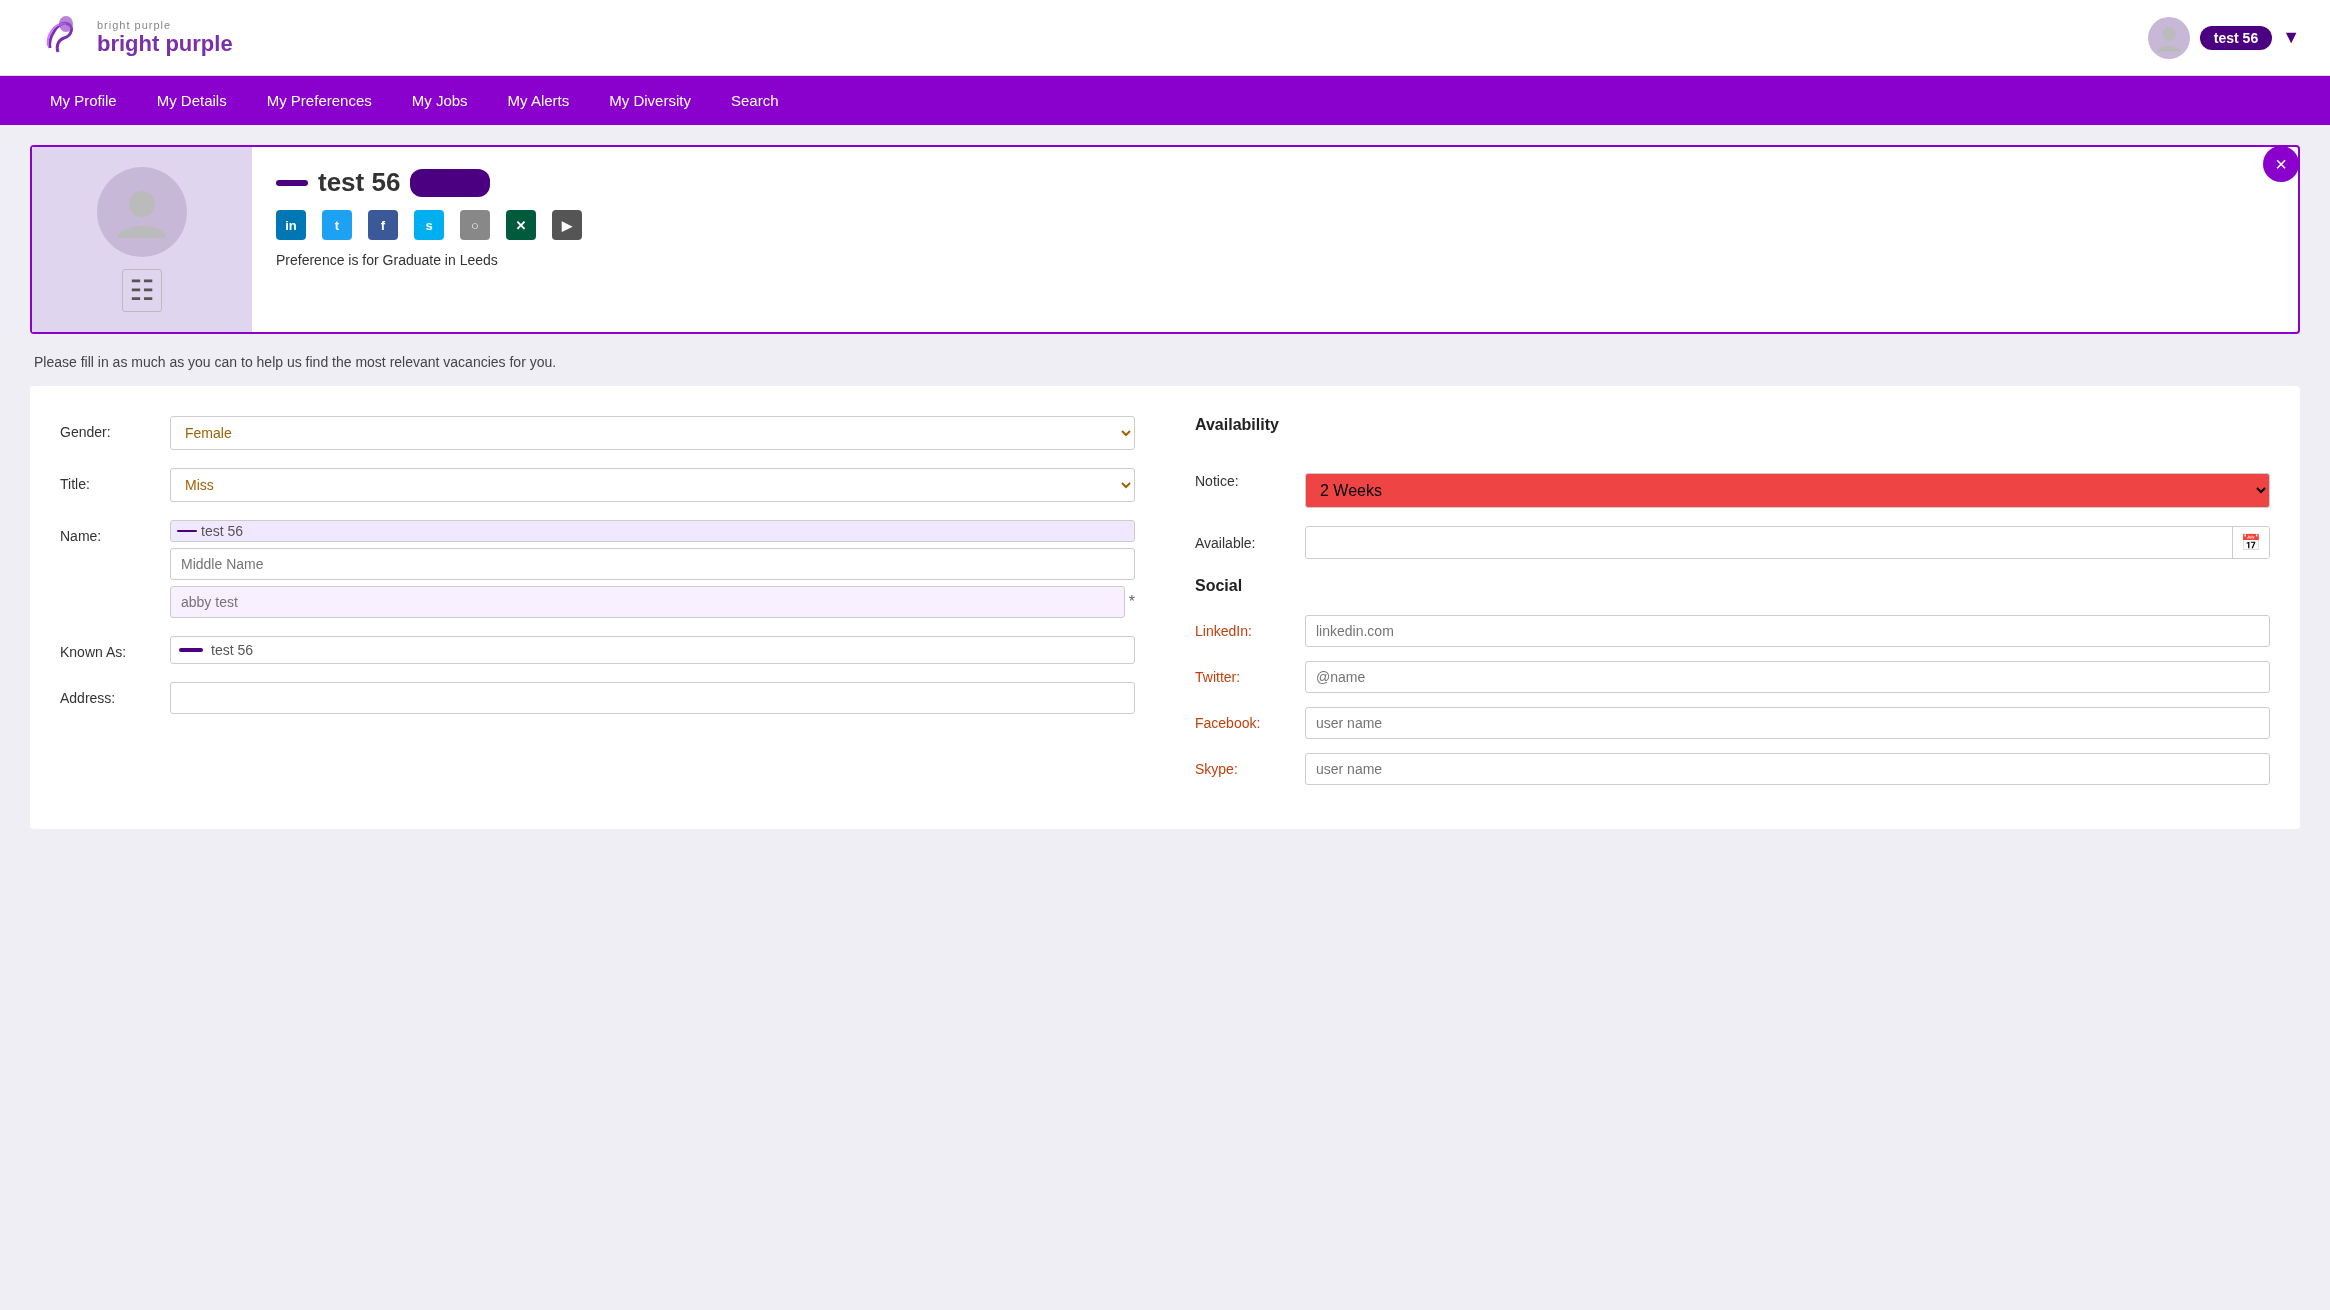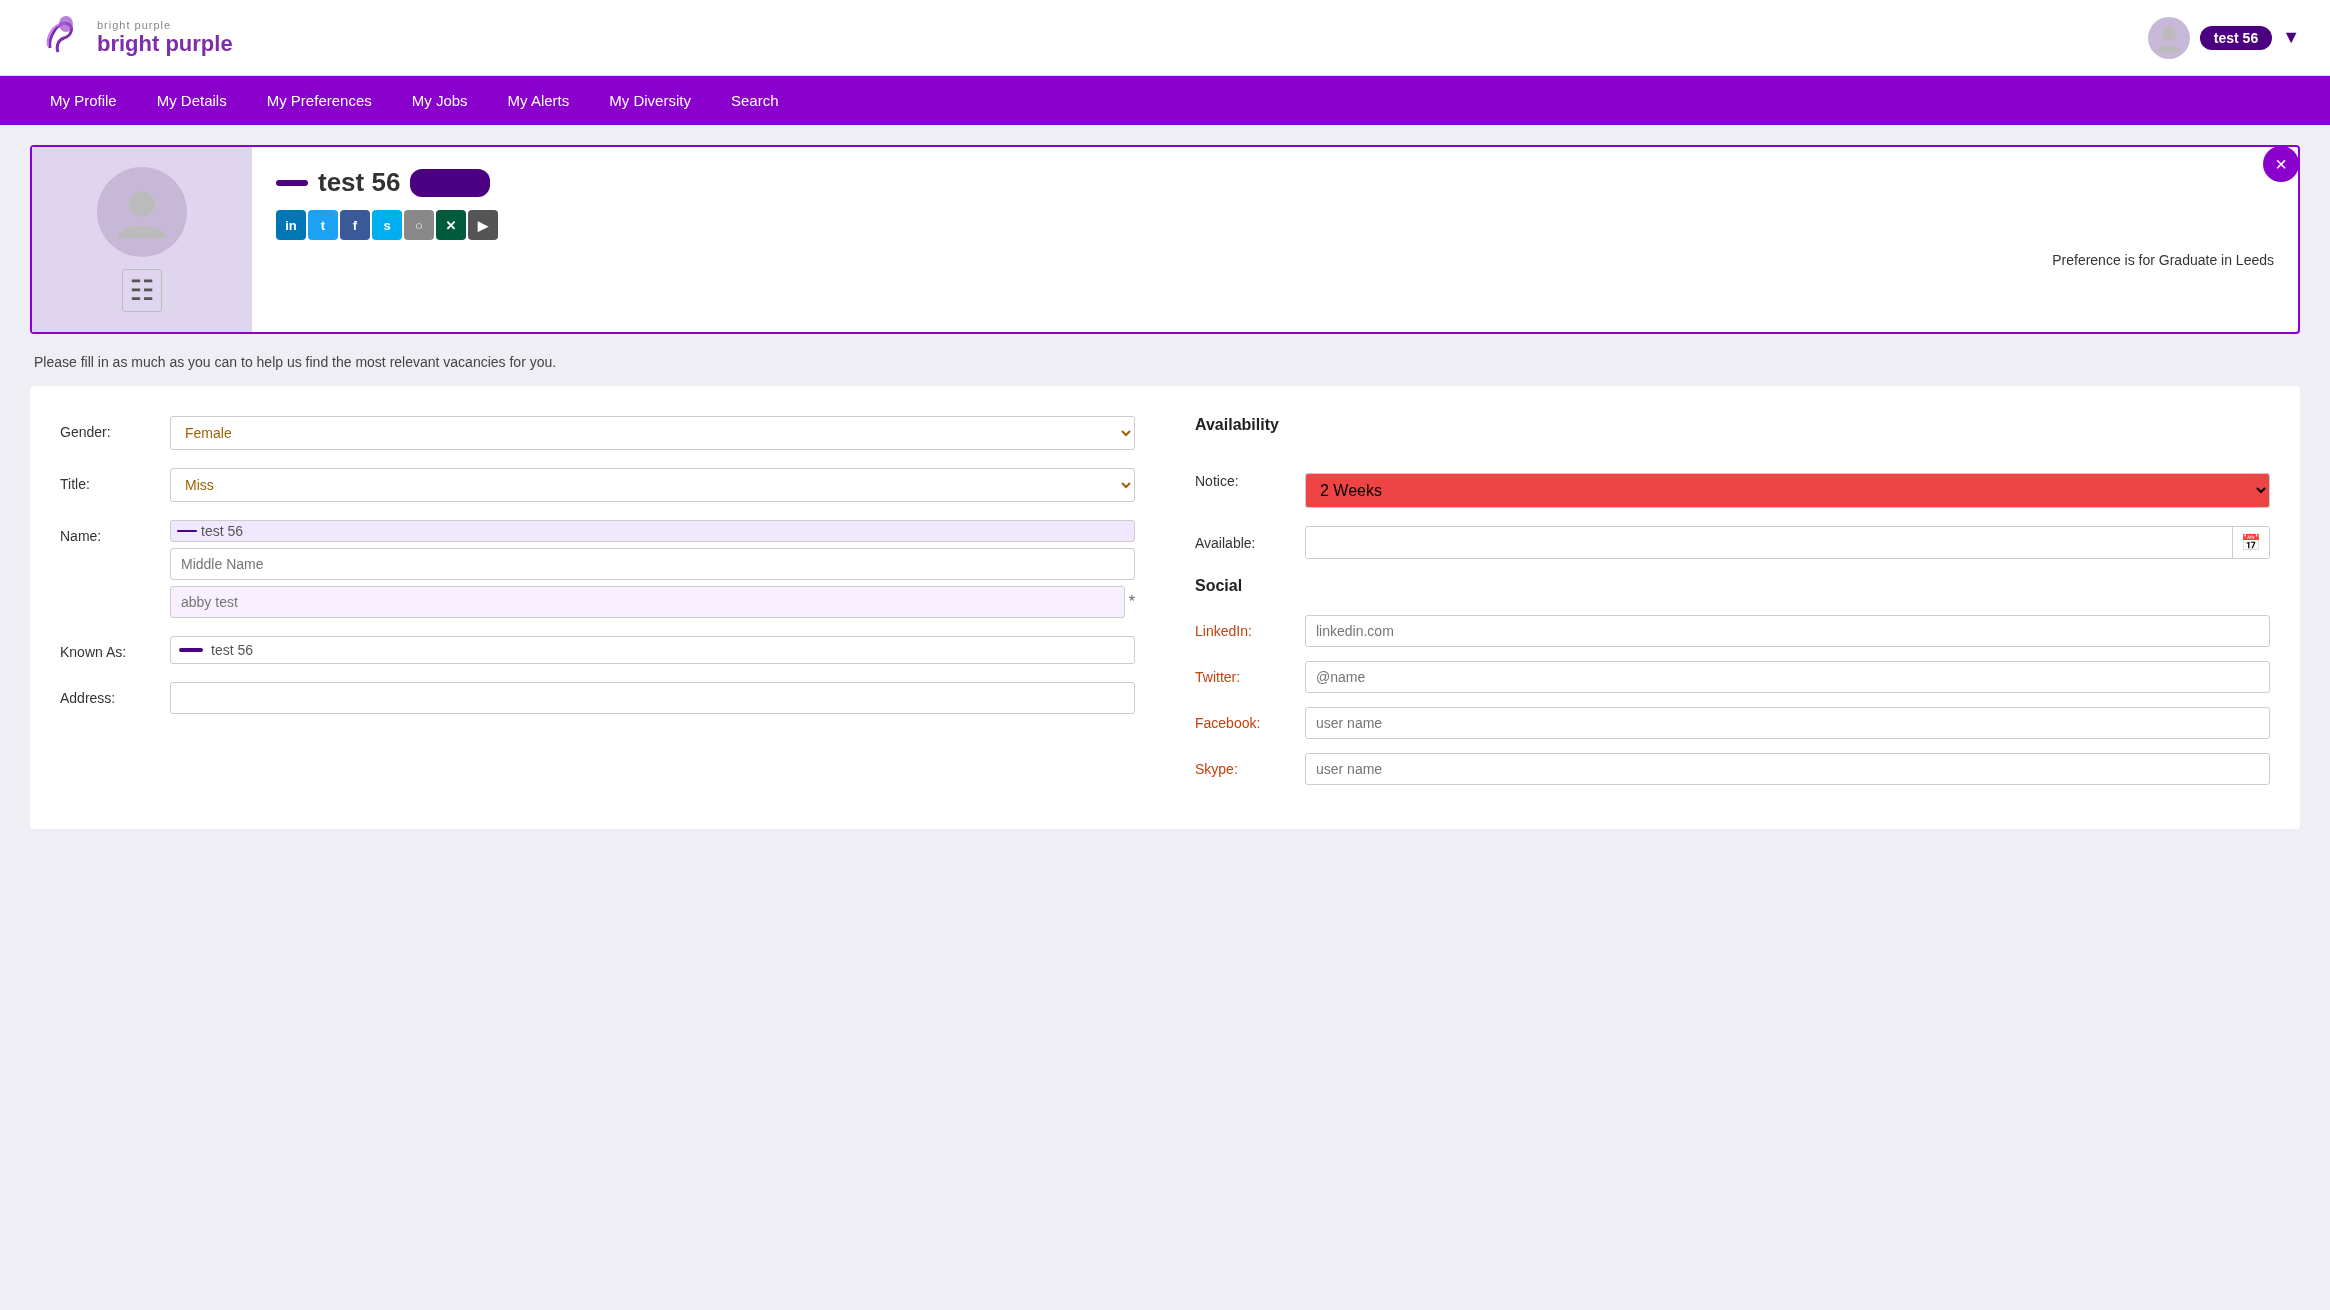--- a/index.html
+++ b/index.html
@@ -136,40 +136,39 @@
     }
     .name-redact2 {
       display: inline-block;
       background: #4a0080;
       border-radius: 12px;
       padding: 2px 40px;
       height: 28px;
     }
     .social-icons {
       display: flex;
-      gap: 2px;
+      gap: 16px;
       margin-bottom: 12px;
     }
     .social-btn {
       width: 30px;
       height: 30px;
       background: #555;
       color: #fff;
       border-radius: 4px;
       display: flex;
       align-items: center;
       justify-content: center;
       font-size: 13px;
       font-weight: bold;
       cursor: pointer;
     }
     .profile-preference {
       font-size: 14px;
       color: #333;
-      text-align: right;
     }
     .close-btn {
       position: absolute;
       top: -1px;
       right: -1px;
       background: #8a00cc;
       color: #fff;
       width: 36px;
       height: 36px;
       border-radius: 50%;

